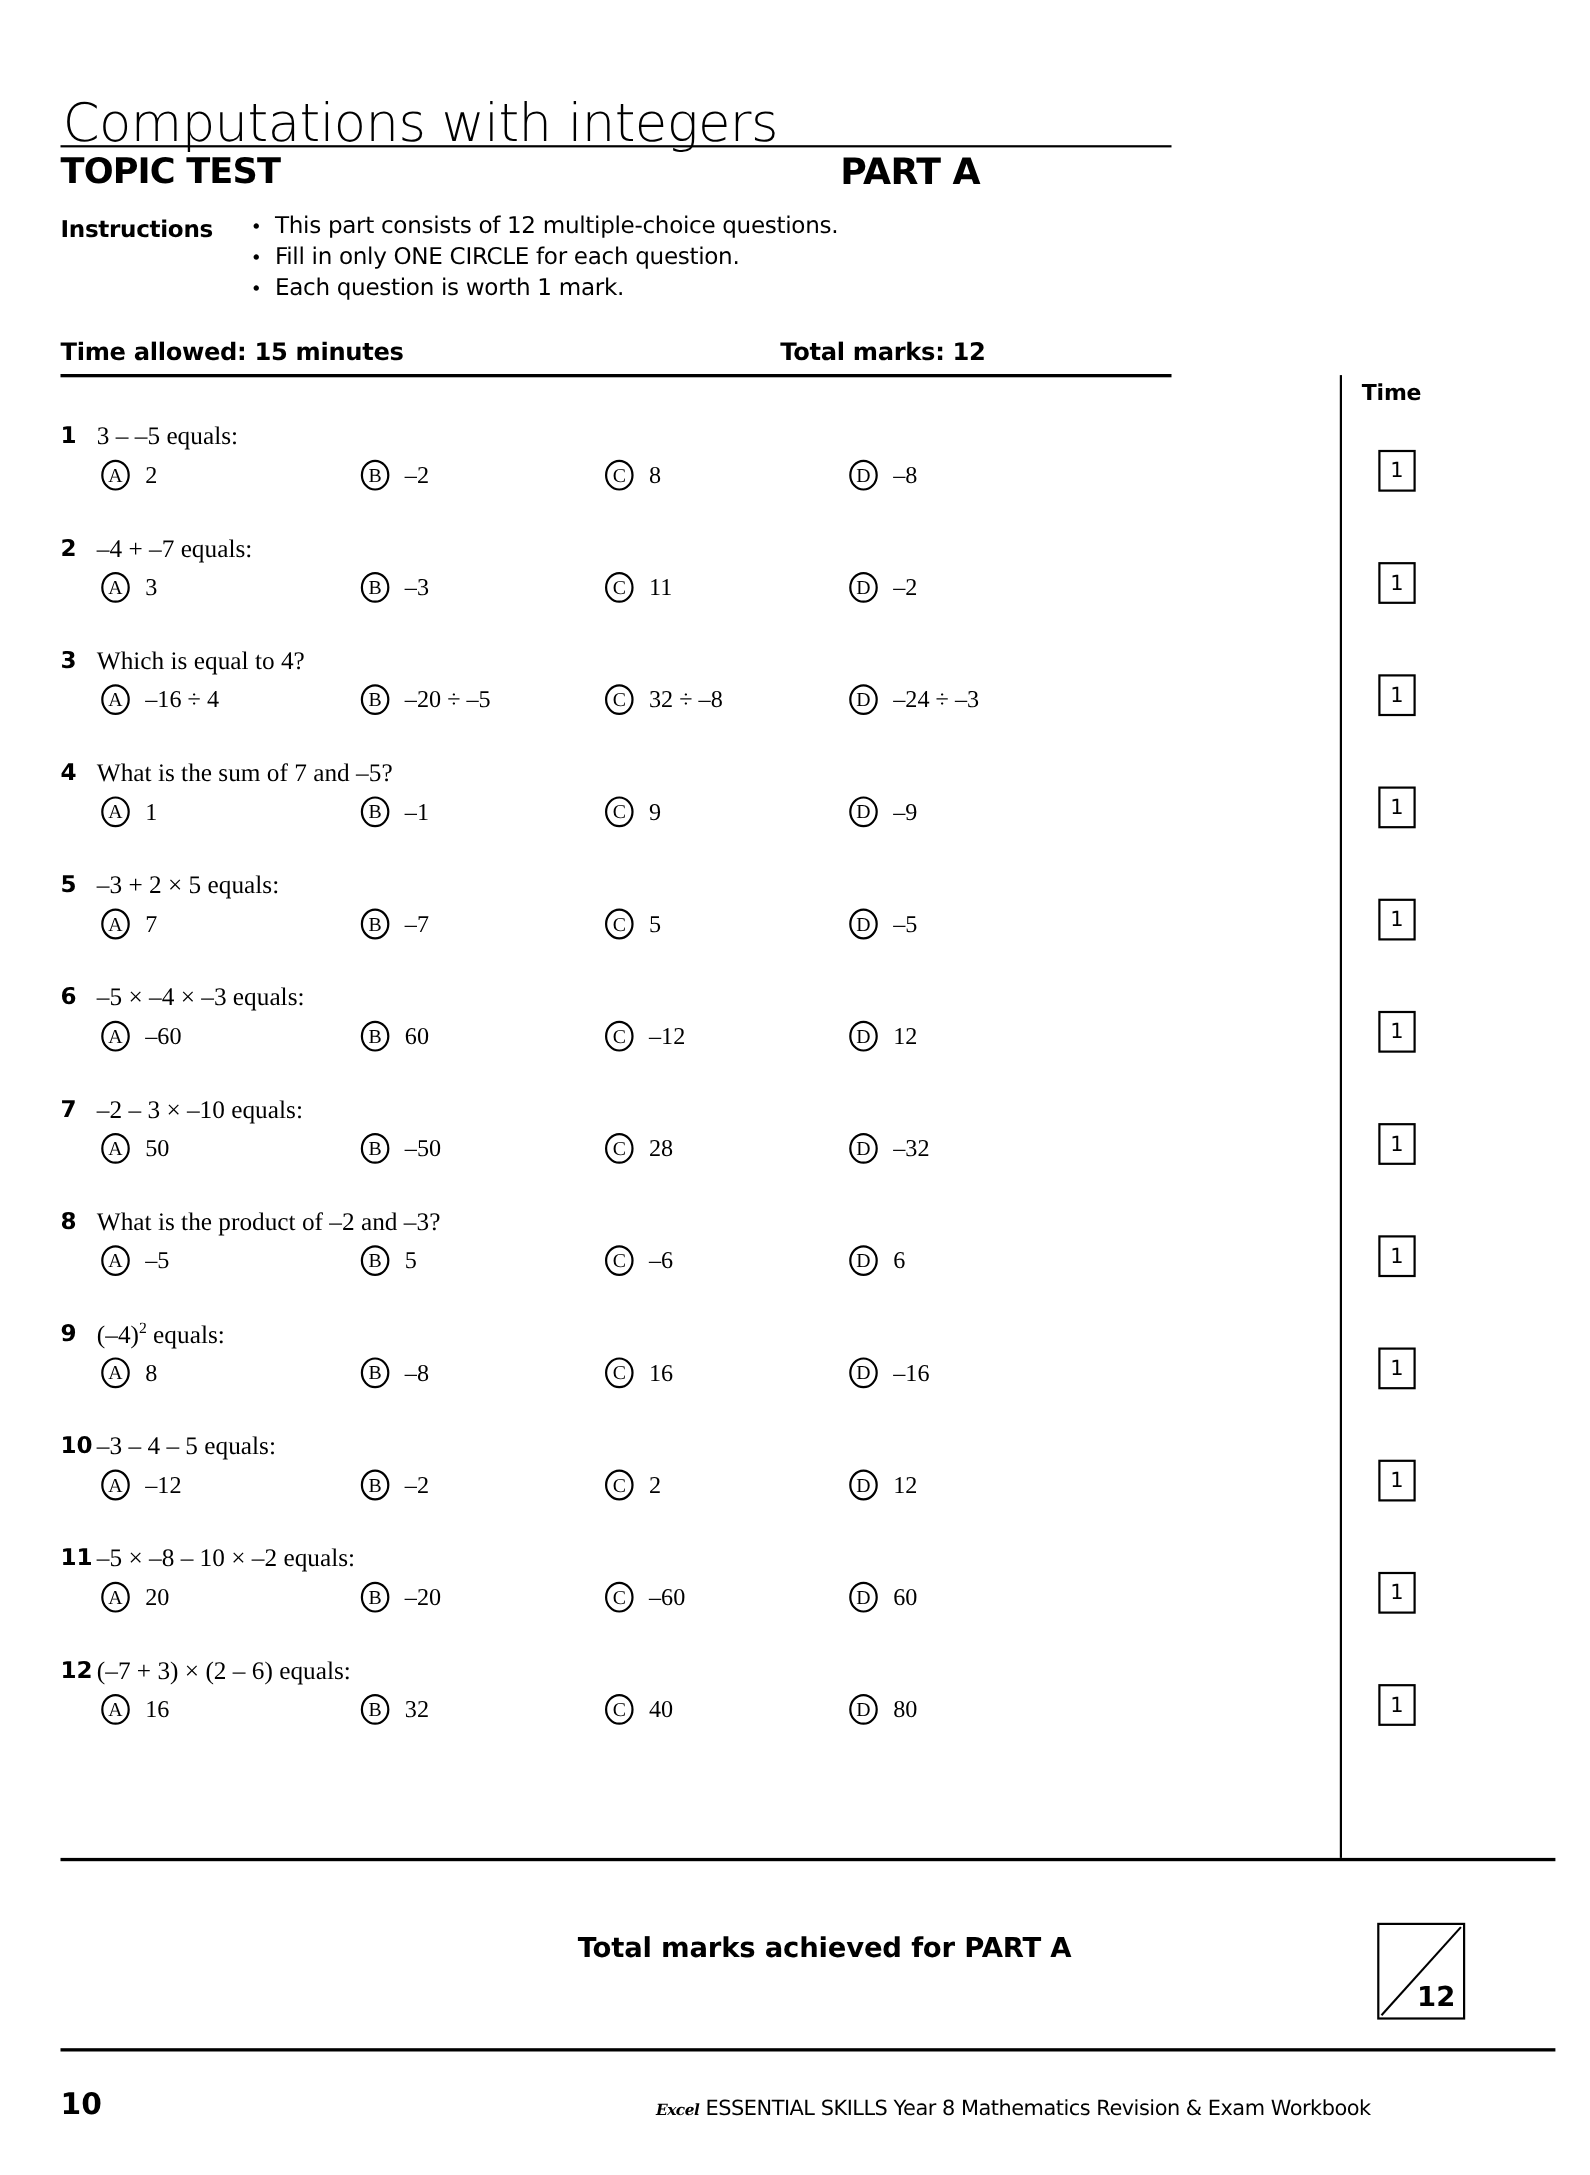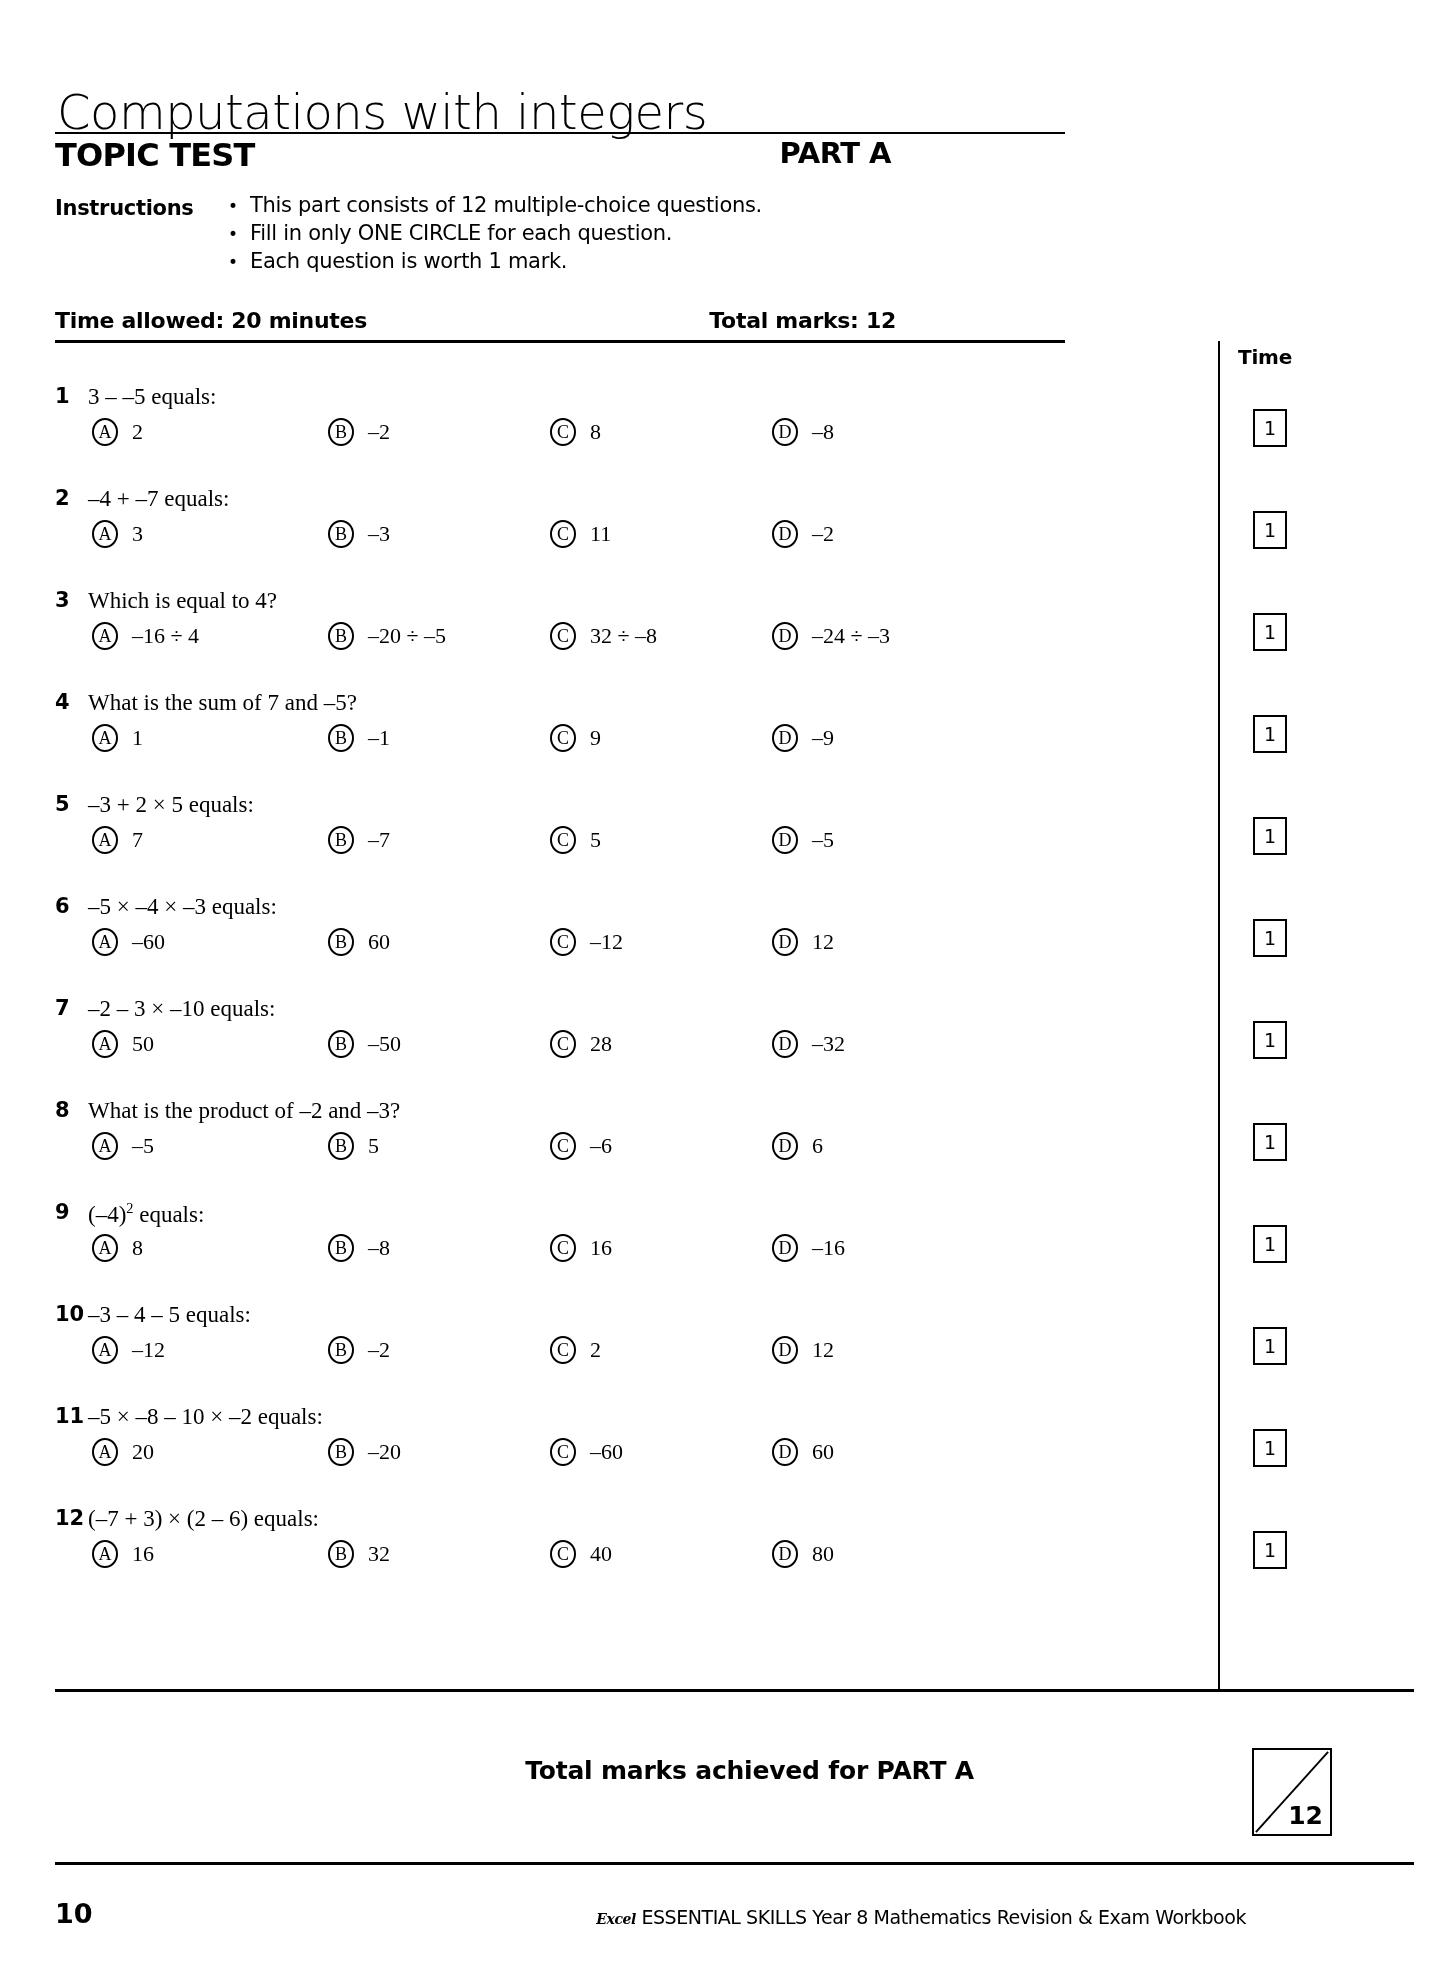--- a/index.html
+++ b/index.html
@@ -55,21 +55,21 @@
     font-size: 32px;
     letter-spacing: -0.8px;
     white-space: nowrap;
   }
   .part-a {
     position: absolute;
     right: 385px;
     top: 136px;
     font-family: "DejaVu Sans", sans-serif;
     font-weight: bold;
-    font-size: 29px;
+    font-size: 33px;
     letter-spacing: -0.5px;
     white-space: nowrap;
   }
 
   
   .instructions-label {
     position: absolute;
     left: 55px;
     top: 196px;
     font-family: "DejaVu Sans", sans-serif;
@@ -315,21 +315,21 @@
     <div class="instr-row">
       <span class="instr-bullet">•</span>
       <span class="instr-text">Fill in only ONE CIRCLE for each question.</span>
     </div>
     <div class="instr-row">
       <span class="instr-bullet">•</span>
       <span class="instr-text">Each question is worth 1 mark.</span>
     </div>
   </div>
 
-  <div class="time-allowed">Time allowed: 20 minutes</div>
+  <div class="time-allowed">Time allowed: 15 minutes</div>
   <div class="total-marks">Total marks: 12</div>
   <div class="rule rule-time"></div>
 
   <div class="marks-divider"></div>
   <div class="marks-head">Time</div>
 
   <div class="questions" id="questions-container">
       <div class="qblock">
         <div class="qnum">1</div>
         <div class="qtext">3 – –5 equals:</div>

